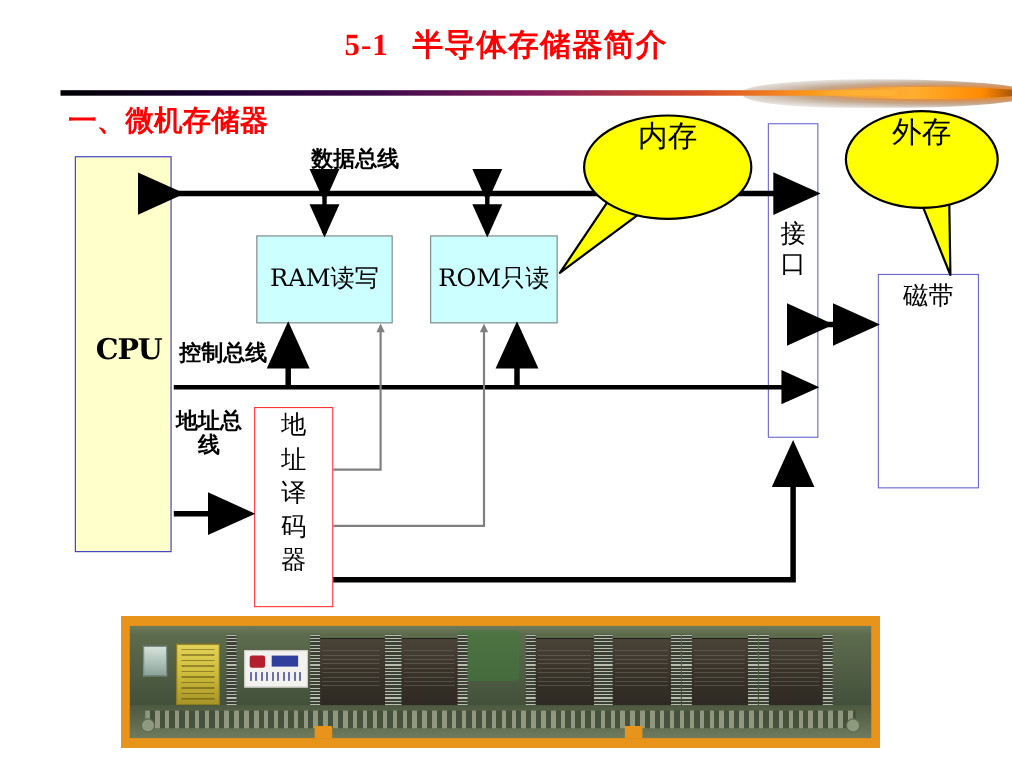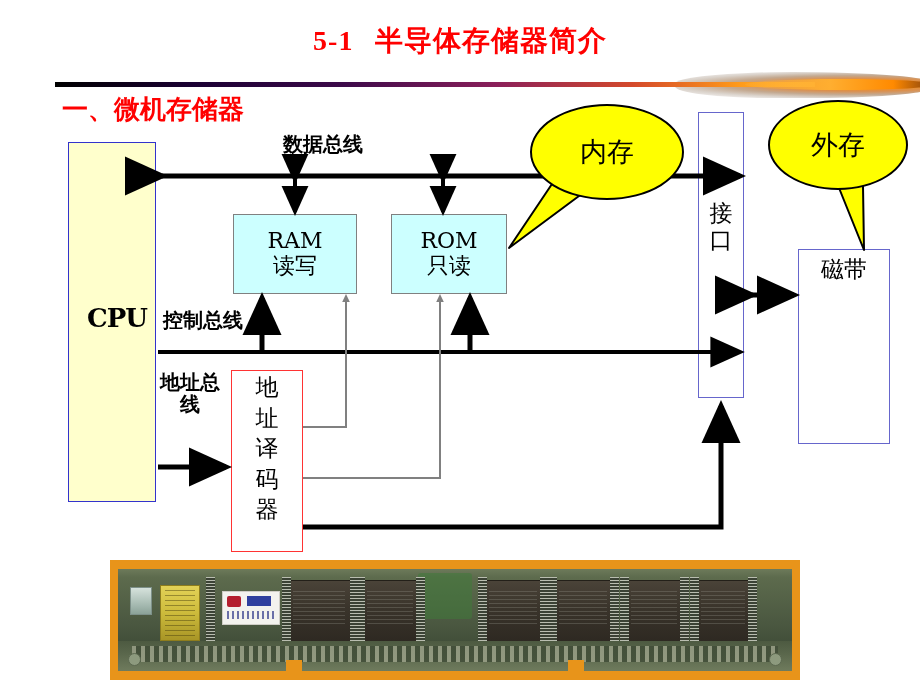--- a/index.html
+++ b/index.html
@@ -58,21 +58,21 @@
     background:#ffffcc;border:1px solid #3333cc;
   }
   .cpu-label{
     position:absolute;left:72px;top:303px;width:90px;text-align:center;
     font-family:"DejaVu Serif","Liberation Serif",serif;
     font-weight:bold;font-size:26px;color:#000;letter-spacing:-1px;
   }
 
   .mem-box{
     background:#ccffff;border:1px solid #808080;
-    display:flex;flex-direction:column;align-items:center;justify-content:center;
+    display:flex;flex-direction:row;align-items:center;justify-content:center;
     font-family:"DejaVu Serif","Liberation Serif",serif;
     font-size:22px;color:#000;line-height:1.12;
   }
   .ram-box{left:233px;top:214px;width:124px;height:80px;}
   .rom-box{left:391px;top:214px;width:116px;height:80px;}
 
   .iface-box{
     left:698px;top:112px;width:46px;height:286px;
     border:1px solid #6666cc;background:#ffffff;
   }
@@ -106,21 +106,21 @@
     font-weight:bold;font-size:20px;color:#000;white-space:nowrap;
   }
   .lbl-data{left:283px;top:131px;}
   .lbl-ctrl{left:163px;top:307px;}
   .lbl-addr{left:156px;top:371px;text-align:center;line-height:1.12;width:68px;white-space:normal;}
 
   
   .callout{position:absolute;}
   .callout .bubble{
     position:absolute;background:#ffff00;border:2px solid #000000;border-radius:50%;
-    display:flex;align-items:center;justify-content:center;
+    display:flex;align-items:flex-start;justify-content:center;
     font-family:"DejaVu Serif","Liberation Serif",serif;font-size:27px;font-weight:normal;color:#000;
   }
   .co-inner{left:530px;top:104px;width:150px;height:92px;}
   .co-outer{left:768px;top:100px;width:136px;height:86px;}
 
   svg.overlay{position:absolute;left:0;top:0;width:920px;height:690px;pointer-events:none;}
 
   
   .photo{
     position:absolute;left:110px;top:560px;width:690px;height:120px;

